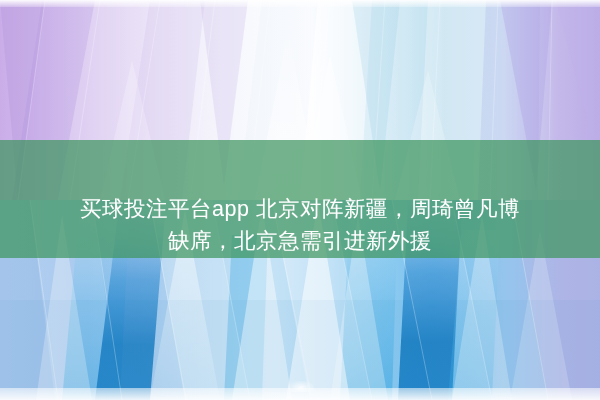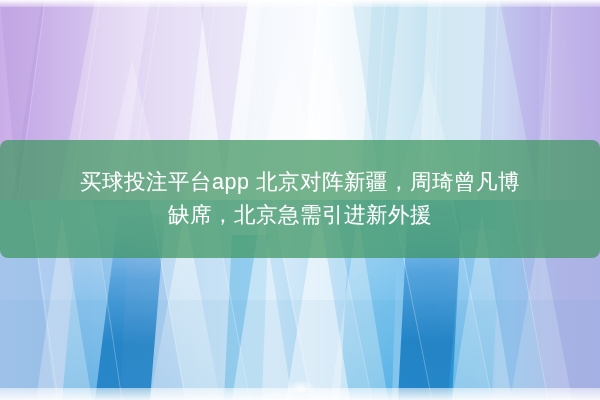--- a/index.html
+++ b/index.html
@@ -34,25 +34,24 @@
 
   
   #title-band {
     position: absolute;
     left: 0;
     top: 140px;
     width: 600px;
     height: 118px;
     background: rgba(63, 150, 95, 0.72);
     display: flex;
-    align-items: center;
+    align-items: flex-end;
     justify-content: center;
     box-sizing: border-box;
     padding: 0 14px;
-    border-radius: 8px;
   }
 
   #title-text {
     color: #ffffff;
     font-size: 21.5px;
     line-height: 1.52;
     text-align: center;
     letter-spacing: 0.5px;
     font-weight: 400;
     text-shadow: 0 0 1px rgba(255,255,255,0.25);

